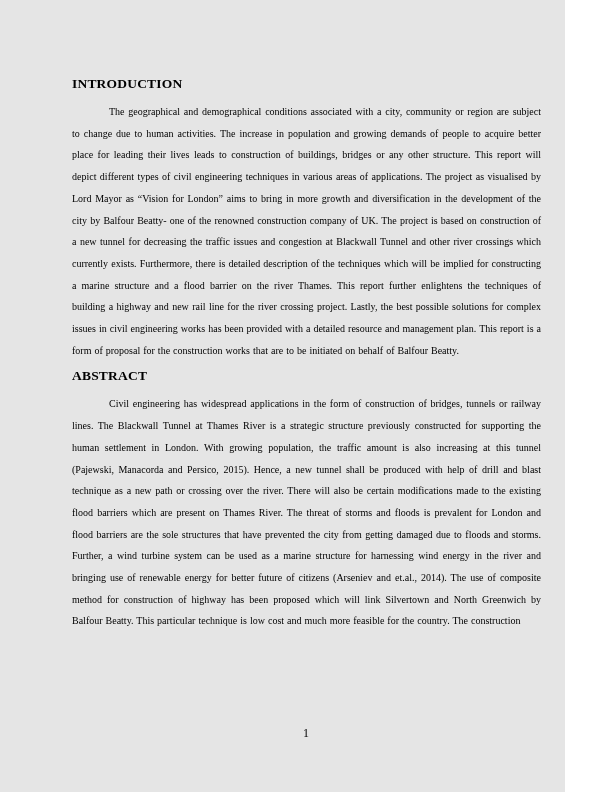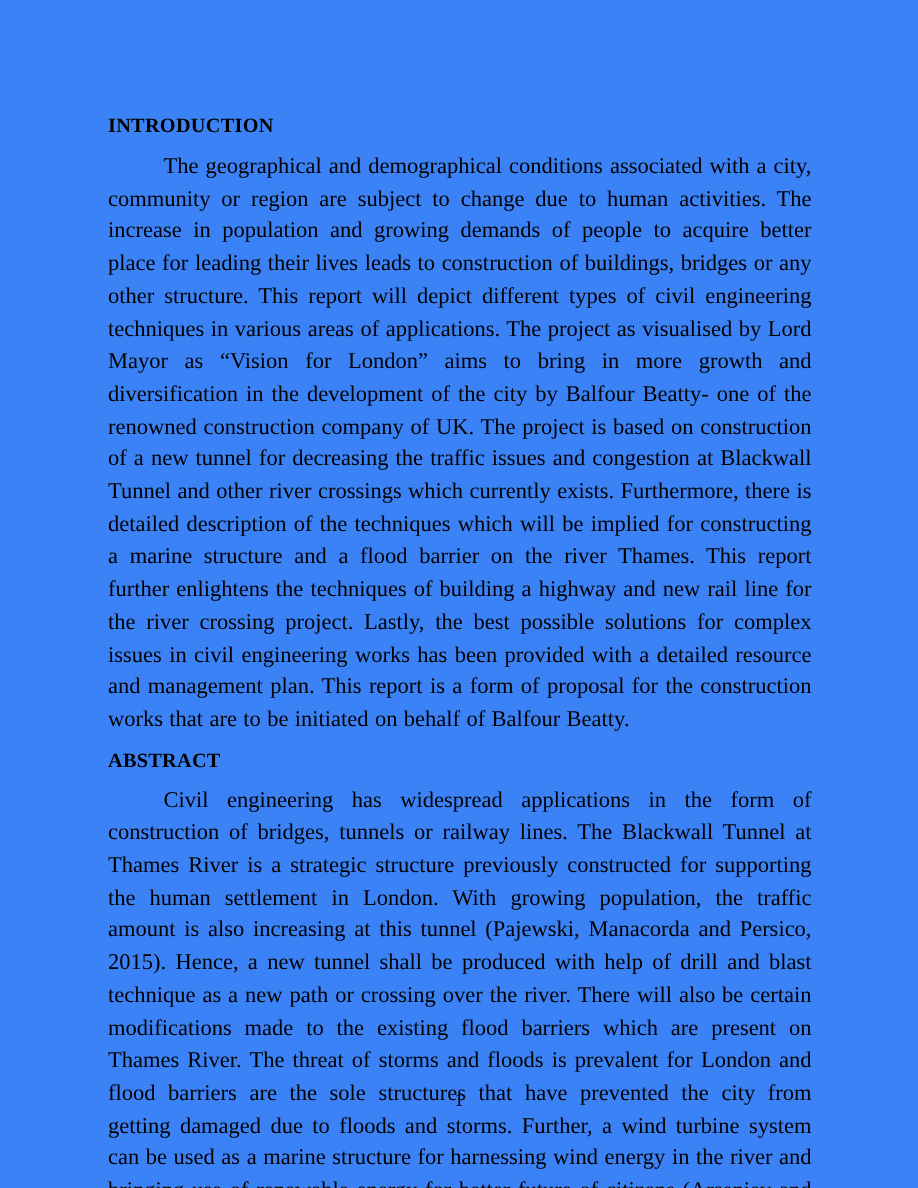--- a/index.html
+++ b/index.html
@@ -8,42 +8,42 @@
     background: #ffffff;
   }
   body {
     width: 612px;
     height: 792px;
     font-family: "Liberation Serif", serif;
     color: #000000;
   }
   .page {
     position: relative;
-    width: 612px;
+    width: 565px;
     height: 792px;
-    background: #3b82f6;
+    background: #e5e5e5;
     overflow: hidden;
   }
   .content {
     position: absolute;
     left: 72px;
     top: 76px;
     width: 469px;
   }
   .heading {
     font-size: 13.5px;
     font-weight: bold;
     letter-spacing: 0.2px;
     margin: 0 0 9px 0;
   }
   .heading.second {
     margin-top: 7px;
   }
   .para {
-    font-size: 15px;
+    font-size: 10px;
     line-height: 21.7px;
     text-align: justify;
     text-indent: 37px;
     margin: 0;
     word-spacing: 0.5px;
   }
   .page-number {
     position: absolute;
     left: 0;
     top: 726px;

